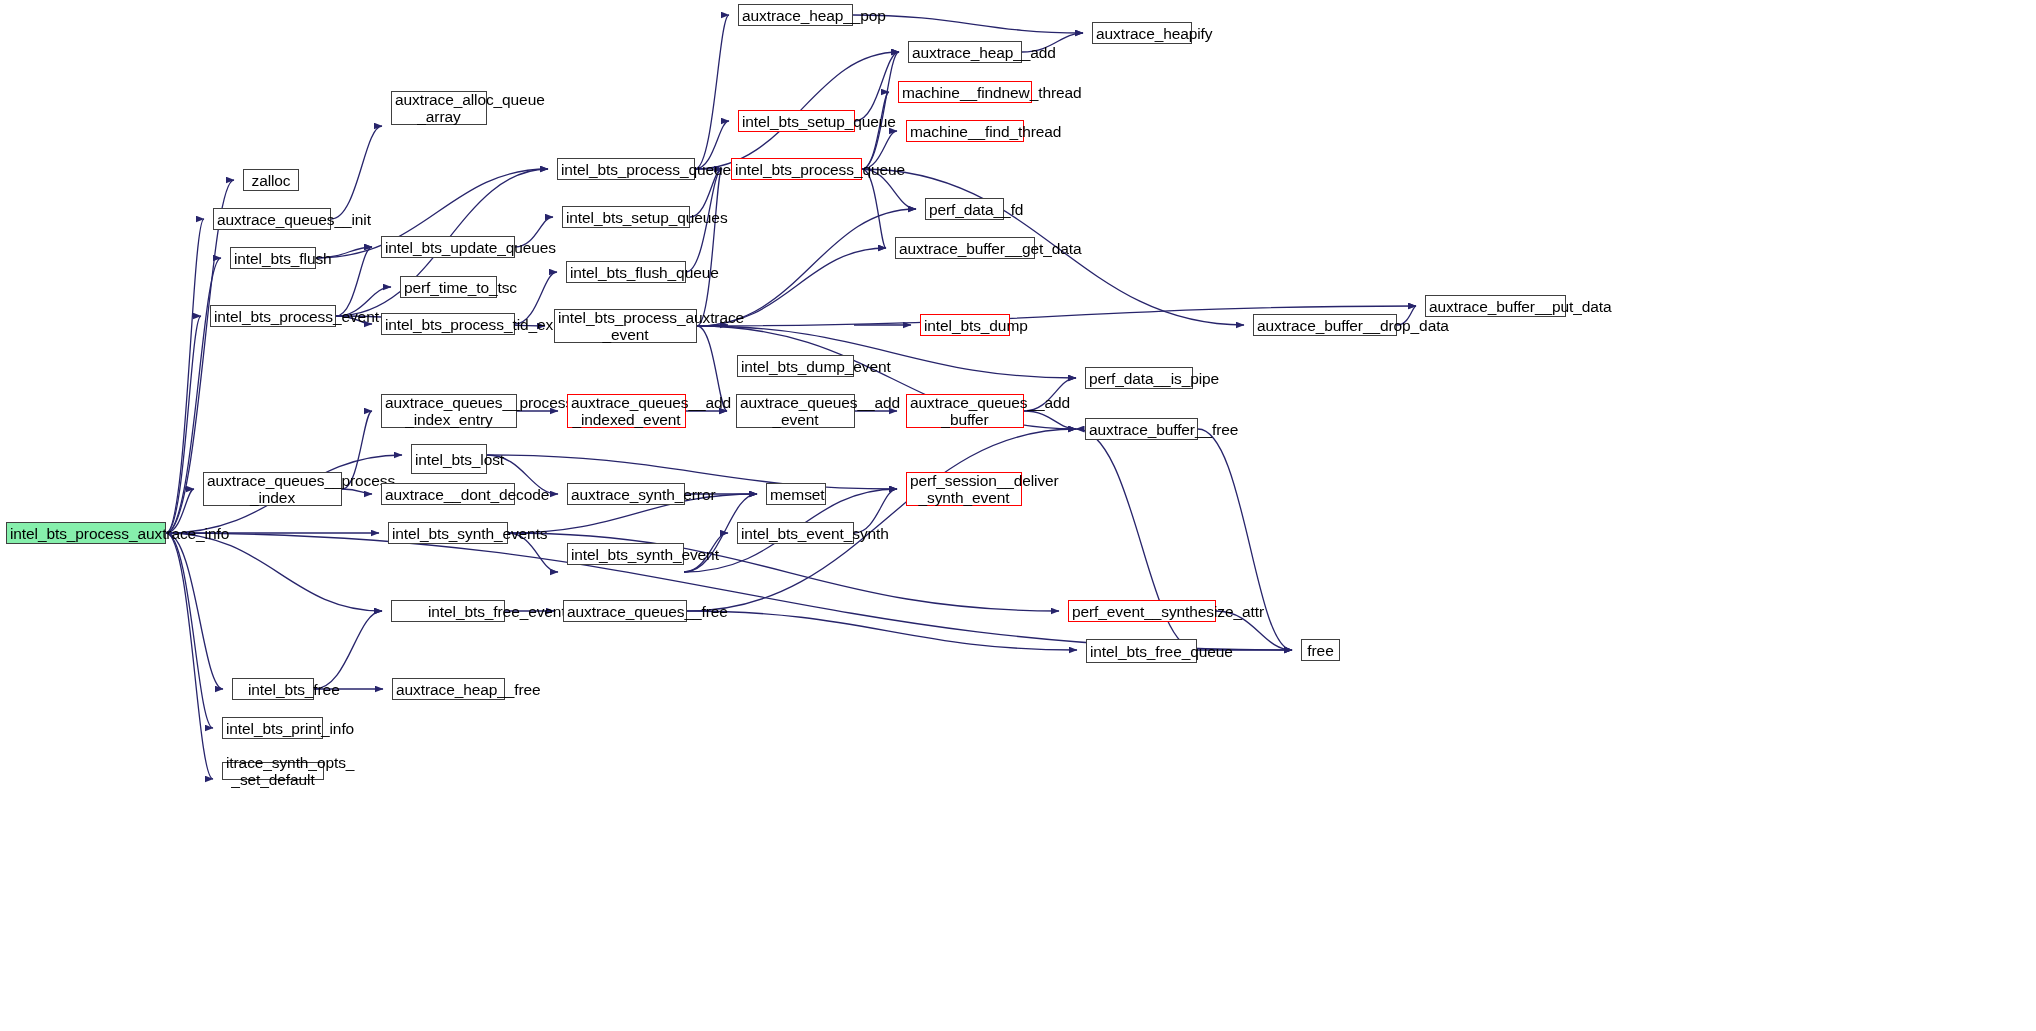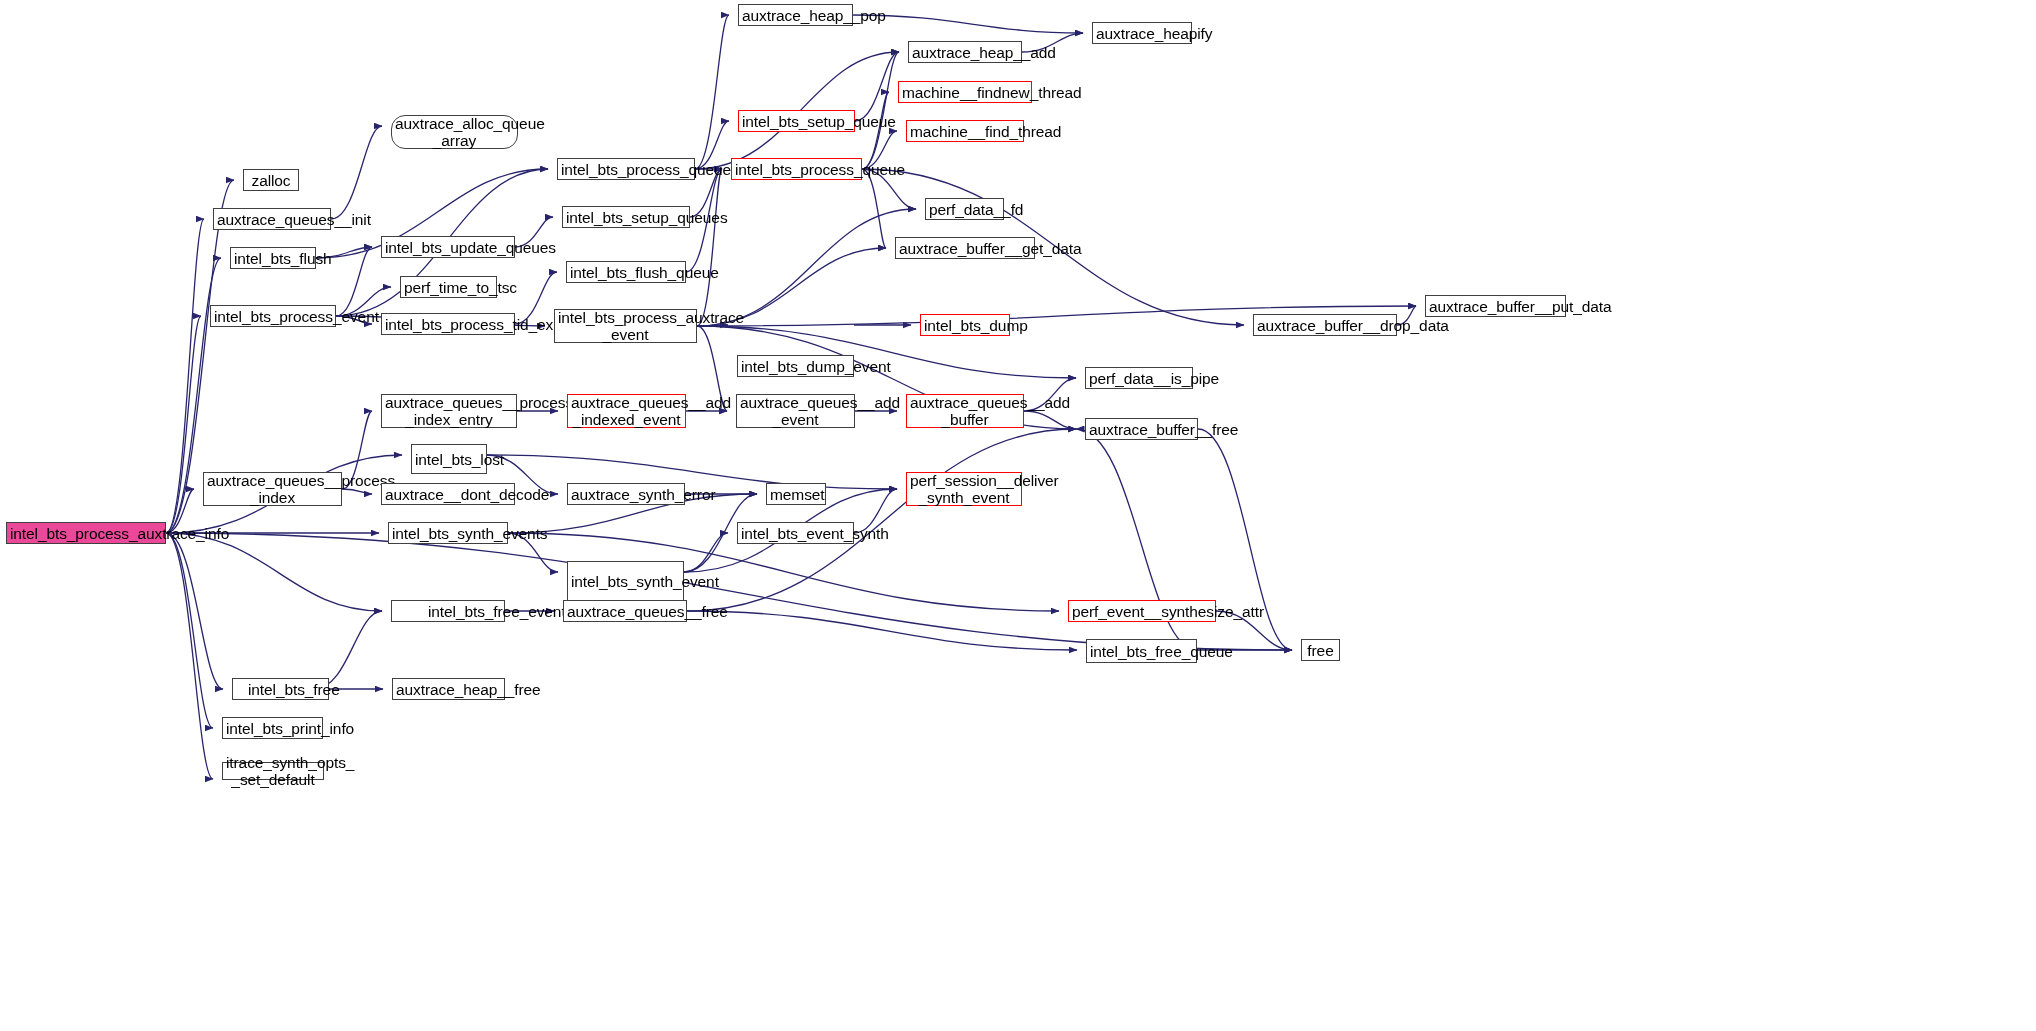--- a/index.html
+++ b/index.html
@@ -29,21 +29,21 @@
     border:1px solid #404040;
     font-size:15.5px;
     line-height:17px;
     color:#000000;
     white-space:pre-line;
     letter-spacing:-0.1px;
     padding:0 3px;
     z-index:5;
   }
   .node.red{ border:1px solid #ff0000; }
-  .node.root{ background:#ec4899; border:1px solid #404040; }
+  .node.root{ background:#86efac; border:1px solid #404040; }
   .node span{display:block;width:100%;}
 </style>
 </head>
 <body>
 
 <div id="canvas">
   <svg id="edges" xmlns="http://www.w3.org/2000/svg">
     <defs>
       <marker id="ah" markerWidth="9" markerHeight="7" refX="8.5" refY="3.5" orient="auto" markerUnits="userSpaceOnUse">
         <polygon points="0,0 9,3.5 0,7" fill="#27246b"></polygon>
@@ -126,45 +126,45 @@
       </g>
   </svg>
   <div id="node-layer">
       <div class="node root" style="left: 6px; top: 522px; width: 160px; height: 22px;"><span>intel_bts_process_auxtrace_info</span></div>
       <div class="node" style="left: 243px; top: 169px; width: 56px; height: 22px;"><span>zalloc</span></div>
       <div class="node" style="left: 213px; top: 208px; width: 118px; height: 22px;"><span>auxtrace_queues__init</span></div>
       <div class="node" style="left: 230px; top: 247px; width: 86px; height: 22px;"><span>intel_bts_flush</span></div>
       <div class="node" style="left: 210px; top: 305px; width: 126px; height: 22px;"><span>intel_bts_process_event</span></div>
       <div class="node" style="left: 203px; top: 472px; width: 139px; height: 34px;"><span>auxtrace_queues__process
 _index</span></div>
-      <div class="node" style="left: 232px; top: 678px; width: 97px; height: 22px; padding-left: 15px;"><span>intel_bts_free</span></div>
+      <div class="node" style="left: 232px; top: 678px; width: 82px; height: 22px; padding-left: 15px;"><span>intel_bts_free</span></div>
       <div class="node" style="left: 222px; top: 717px; width: 101px; height: 22px;"><span>intel_bts_print_info</span></div>
       <div class="node" style="left: 222px; top: 762px; width: 102px; height: 18px;"><span>itrace_synth_opts_
 _set_default</span></div>
-      <div class="node" style="left: 391px; top: 115px; width: 127px; height: 34px; border-radius: 14px;"><span>auxtrace_alloc_queue
+      <div class="node" style="left: 391px; top: 91px; width: 96px; height: 34px;"><span>auxtrace_alloc_queue
 _array</span></div>
       <div class="node" style="left: 381px; top: 236px; width: 134px; height: 22px;"><span>intel_bts_update_queues</span></div>
       <div class="node" style="left: 400px; top: 276px; width: 97px; height: 22px;"><span>perf_time_to_tsc</span></div>
       <div class="node" style="left: 381px; top: 313px; width: 134px; height: 22px;"><span>intel_bts_process_tid_exit</span></div>
       <div class="node" style="left: 381px; top: 394px; width: 136px; height: 34px;"><span>auxtrace_queues__process
 _index_entry</span></div>
       <div class="node" style="left: 411px; top: 444px; width: 76px; height: 30px;"><span>intel_bts_lost</span></div>
       <div class="node" style="left: 381px; top: 483px; width: 134px; height: 22px;"><span>auxtrace__dont_decode</span></div>
       <div class="node" style="left: 388px; top: 522px; width: 120px; height: 22px;"><span>intel_bts_synth_events</span></div>
       <div class="node" style="left: 391px; top: 600px; width: 114px; height: 22px; padding-left: 36px;"><span>intel_bts_free_events</span></div>
       <div class="node" style="left: 392px; top: 678px; width: 113px; height: 22px;"><span>auxtrace_heap__free</span></div>
       <div class="node" style="left: 557px; top: 158px; width: 138px; height: 22px;"><span>intel_bts_process_queues</span></div>
       <div class="node" style="left: 562px; top: 206px; width: 128px; height: 22px;"><span>intel_bts_setup_queues</span></div>
       <div class="node" style="left: 566px; top: 261px; width: 120px; height: 22px;"><span>intel_bts_flush_queue</span></div>
       <div class="node" style="left: 554px; top: 309px; width: 143px; height: 34px;"><span>intel_bts_process_auxtrace
 _event</span></div>
       <div class="node red" style="left: 567px; top: 394px; width: 119px; height: 34px;"><span>auxtrace_queues__add
 _indexed_event</span></div>
       <div class="node" style="left: 567px; top: 483px; width: 118px; height: 22px;"><span>auxtrace_synth_error</span></div>
-      <div class="node" style="left: 567px; top: 561px; width: 117px; height: 40px;"><span>intel_bts_synth_event</span></div>
+      <div class="node" style="left: 567px; top: 543px; width: 117px; height: 22px;"><span>intel_bts_synth_event</span></div>
       <div class="node" style="left: 563px; top: 600px; width: 124px; height: 22px;"><span>auxtrace_queues__free</span></div>
       <div class="node" style="left: 738px; top: 4px; width: 115px; height: 22px;"><span>auxtrace_heap__pop</span></div>
       <div class="node red" style="left: 738px; top: 110px; width: 117px; height: 22px;"><span>intel_bts_setup_queue</span></div>
       <div class="node red" style="left: 731px; top: 158px; width: 131px; height: 22px;"><span>intel_bts_process_queue</span></div>
       <div class="node" style="left: 737px; top: 314px; width: 117px; height: 22px; margin-top: 41px;"><span>intel_bts_dump_event</span></div>
       <div class="node" style="left: 736px; top: 394px; width: 119px; height: 34px;"><span>auxtrace_queues__add
 _event</span></div>
       <div class="node" style="left: 766px; top: 483px; width: 60px; height: 22px;"><span>memset</span></div>
       <div class="node" style="left: 737px; top: 522px; width: 117px; height: 22px;"><span>intel_bts_event_synth</span></div>
       <div class="node" style="left: 908px; top: 41px; width: 114px; height: 22px;"><span>auxtrace_heap__add</span></div>

